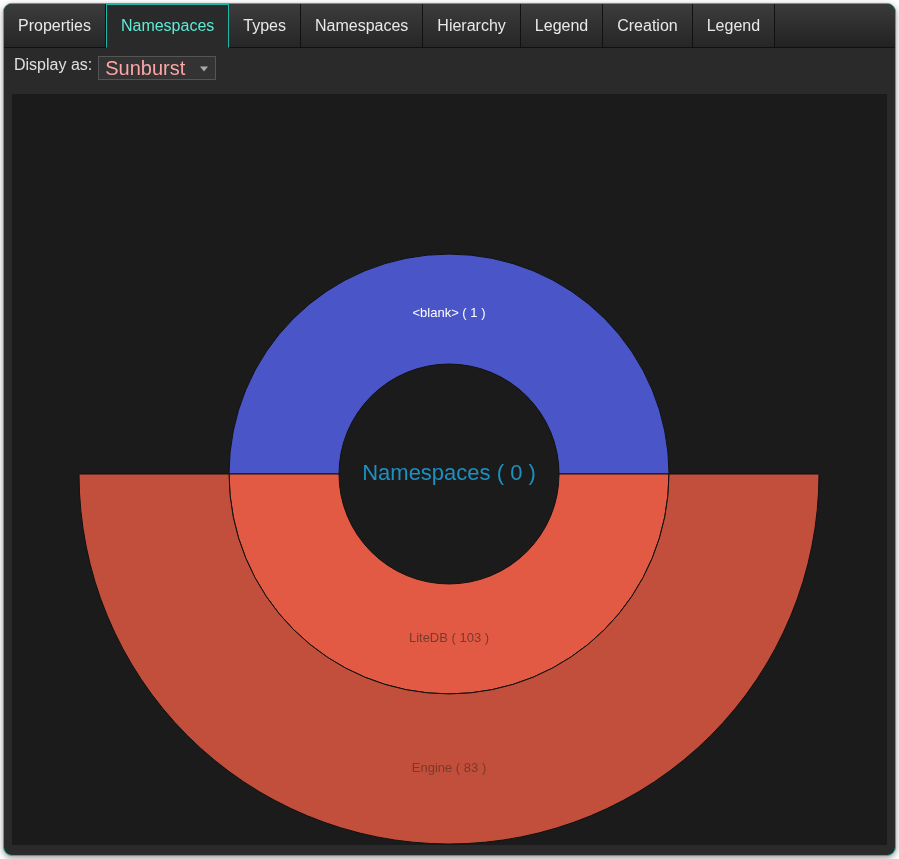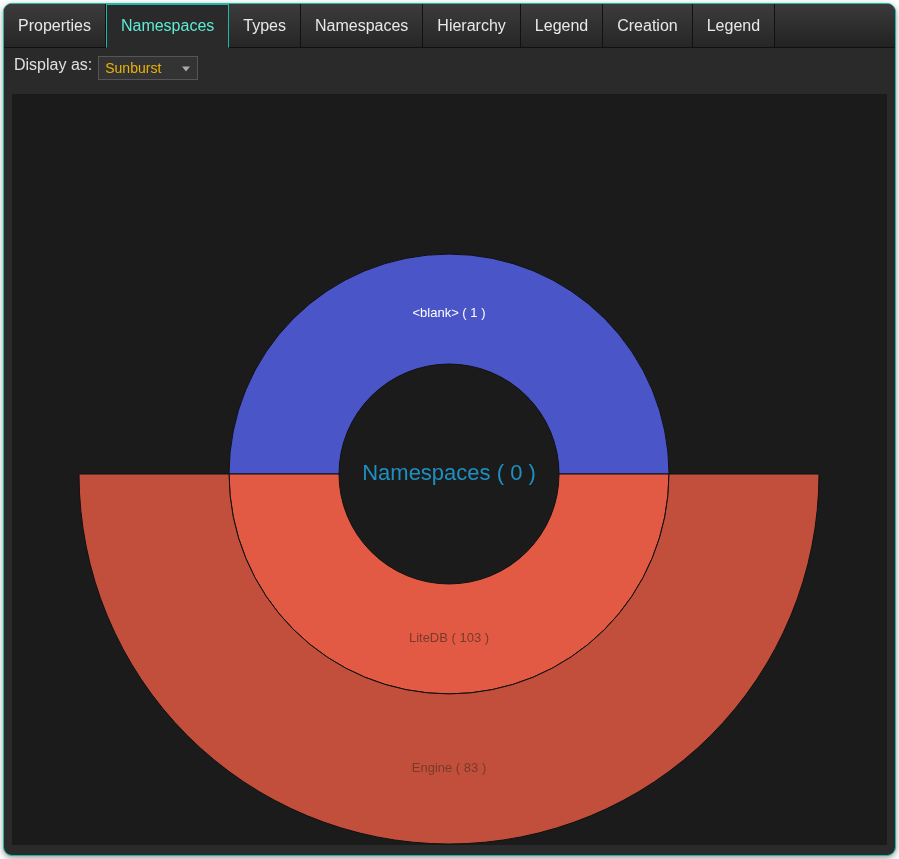--- a/index.html
+++ b/index.html
@@ -48,23 +48,23 @@
   .toolbar {
     display: flex;
     align-items: flex-start;
     gap: 6px;
     padding: 8px 10px;
     color: #e0e0e0;
     font-size: 16px;
   }
   .select {
     background: #333;
-    color: #eab308;
+    color: #fca5a5;
     border: 1px solid #555;
-    font-size: 14px;
+    font-size: 20px;
     padding: 2px 30px 2px 6px;
     height: 24px;
     position: relative;
     display: inline-flex;
     align-items: center;
     min-width: 100px;
     cursor: pointer;
   }
   .select::after {
     content: "";

